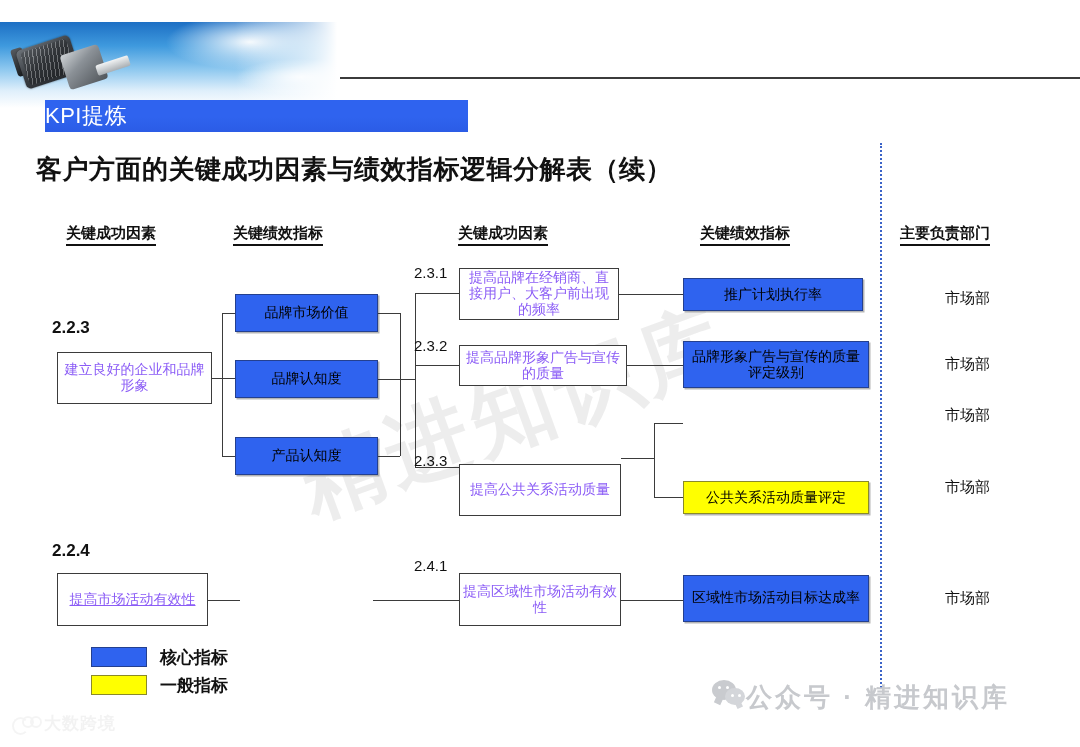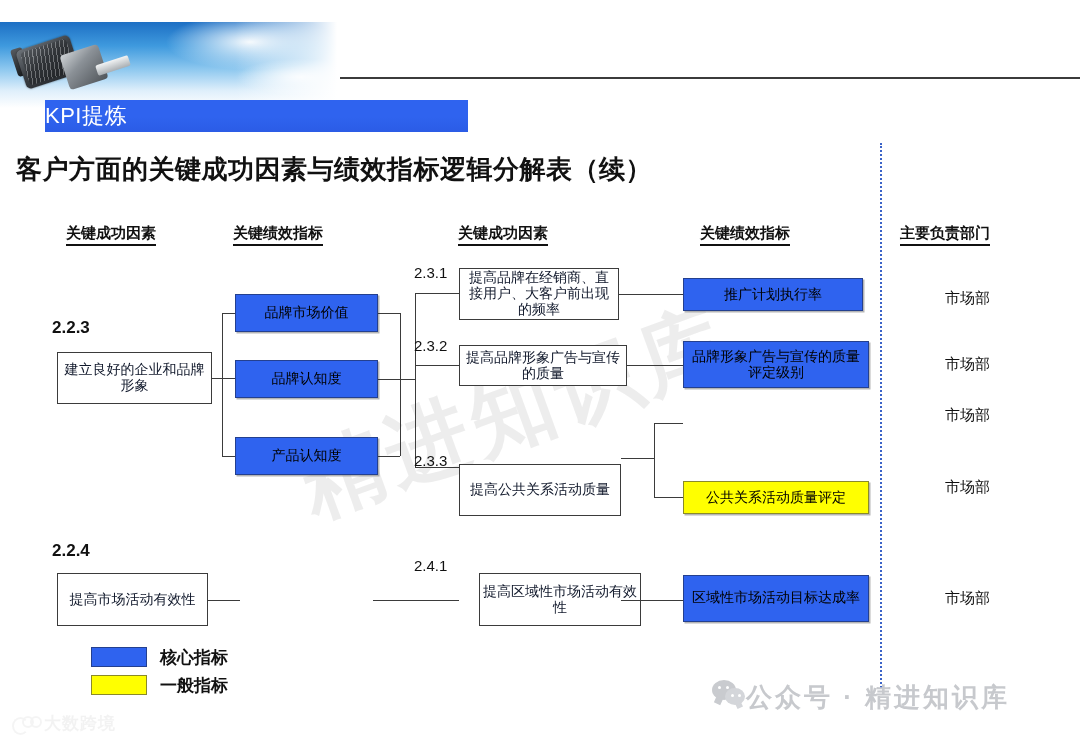--- a/index.html
+++ b/index.html
@@ -61,42 +61,42 @@
   .kpi-tab span{
     color:#ffffff;font-size:22px;line-height:1;padding-left:0;letter-spacing:.5px;
   }
   .head-rule{
     position:absolute;left:340px;top:77px;width:740px;height:0;
     border-top:2px solid #3b3b3b;
   }
 
   
   .page-title{
-    position:absolute;left:16px;top:152px;
+    position:absolute;left:36px;top:152px;
     font-size:26px;font-weight:bold;color:#111;letter-spacing:.5px;
     white-space:nowrap;
   }
 
   
   .v-divider{
     position:absolute;left:880px;top:143px;width:0;height:545px;
     border-left:2px dotted #3b63c8;
   }
 
   
   .col-head{
     position:absolute;font-size:15px;font-weight:bold;color:#111;
     border-bottom:2px solid #111;padding-bottom:1px;white-space:nowrap;
   }
 
   
   .box{
     position:absolute;box-sizing:border-box;
     display:flex;align-items:center;justify-content:center;text-align:center;
-    font-size:14px;line-height:1.12;color:#0f172a;
+    font-size:14px;line-height:1.12;color:#8b5cf6;
   }
   .box.white{background:#ffffff;border:1px solid #3b3b3b;}
   .box.blue{
     background:#2f63ef;border:1px solid #24408f;color:#000;
     box-shadow:1.5px 1.5px 0 rgba(120,120,120,.55);
   }
   .box.yellow{
     background:#ffff00;border:1px solid #8a8a2a;color:#000;
     box-shadow:1.5px 1.5px 0 rgba(120,120,120,.55);
   }
@@ -269,29 +269,29 @@
   <div class="ln h" style="left:654px; top:497px; width:29px;"></div>
 
   <div class="code" style="left:945px; top:406px;">市场部</div>
 
   <div class="box yellow" style="left:683px; top:481px; width:186px; height:33px;">
     <span class="t">公共关系活动质量评定</span>
   </div>
   <div class="code" style="left:945px; top:478px;">市场部</div>
 
   <div class="code big" style="left:52px; top:541px;">2.2.4</div>
-  <div class="box white" style="left:57px; top:573px; width:151px; height:53px;">
+  <div class="box white" style="left:57px; top:573px; width:151px; height:53px;text-decoration:underline;">
     <span class="t">提高市场活动有效性</span>
   </div>
   <div class="ln h" style="left:208px; top:600px; width:32px;"></div>
 
   <div class="ln h" style="left:373px; top:600px; width:86px;"></div>
 
   <div class="code" style="left:414px; top:557px;">2.4.1</div>
-  <div class="box white" style="left:459px; top:573px; width:162px; height:53px;margin-left:20px;">
+  <div class="box white" style="left:459px; top:573px; width:162px; height:53px;">
     <span class="t">提高区域性市场活动有效性</span>
   </div>
   <div class="ln h" style="left:621px; top:600px; width:62px;"></div>
 
   <div class="box blue" style="left:683px; top:575px; width:186px; height:47px;font-family:Liberation Mono, monospace;">
     <span class="t">区域性市场活动目标达成率</span>
   </div>
   <div class="code" style="left:945px; top:589px;">市场部</div>
 
   <div class="legend-sw blue" style="left:91px; top:647px;"></div>

